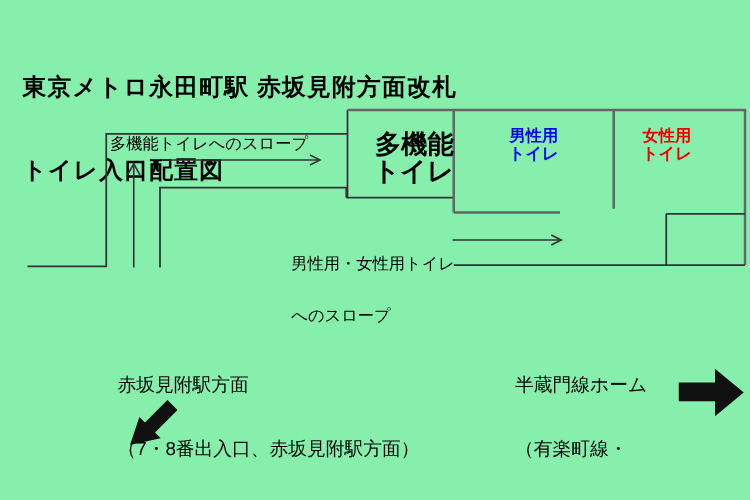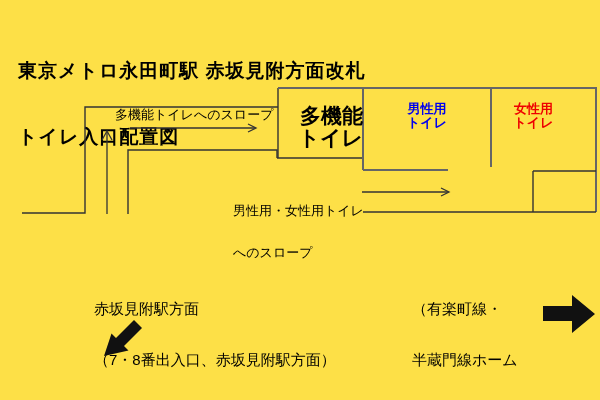--- a/index.html
+++ b/index.html
@@ -1,26 +1,26 @@
 <!DOCTYPE html>
 <html><head>
 <meta charset="utf-8">
 <style>
   html,body{margin:0;padding:0;background:#ffffff;}
-  #page{position:relative;width:600px;height:400px;background:#fde047;overflow:hidden;
+  #page{position:relative;width:600px;height:400px;background:#86efac;overflow:hidden;
         font-family:"Liberation Sans","DejaVu Sans",sans-serif;color:#000;}
   .abs{position:absolute;}
   #page-title{left:18px;top:16px;font-size:19px;font-weight:bold;line-height:22px;letter-spacing:1px;white-space:pre;}
   #diagram-svg{left:0;top:0;width:600px;height:400px;pointer-events:none;}
   .wall-gray{stroke:#666666;stroke-width:2;fill:none;}
   .wall-black{stroke:#333333;stroke-width:1.4;fill:none;}
   .thin-arrow{stroke:#333333;stroke-width:1.3;fill:none;}
   .big-arrow{fill:#111111;stroke:none;}
   .label{font-size:13px;line-height:15px;white-space:pre;}
-  #ramp1-label{left:88px;top:107px;margin-left:27px;}
+  #ramp1-label{left:88px;top:107px;}
   #ramp2-label{left:233px;top:176px;line-height:14px;}
   #mk-label{left:278px;top:105px;width:85px;text-align:right;
             font-size:21px;font-weight:bold;line-height:22px;}
   #mens-label{left:363px;top:102px;width:128px;text-align:center;
               font-size:13px;font-weight:bold;line-height:14px;color:#0000ee;}
   #womens-label{left:491px;top:102px;width:85px;text-align:center;
                 font-size:13px;font-weight:bold;line-height:14px;color:#ee0000;}
   #gate-note{left:94px;top:266px;font-size:15px;line-height:17px;white-space:pre;}
   #platform-note{left:412px;top:266px;font-size:15px;line-height:17px;white-space:pre;}
 </style>
@@ -90,20 +90,20 @@
     <div>男性用・女性用トイレ</div>
     <div>へのスロープ</div>
   </div>
 
   <div id="gate-note" class="abs">
     <div>赤坂見附駅方面</div>
     <div>（7・8番出入口、赤坂見附駅方面）</div>
   </div>
 
   <div id="platform-note" class="abs">
+    <div>半蔵門線ホーム</div>
     <div>（有楽町線・</div>
-    <div>半蔵門線ホーム</div>
     
     
     
   </div>
 
 </div>
 
 </body></html>

